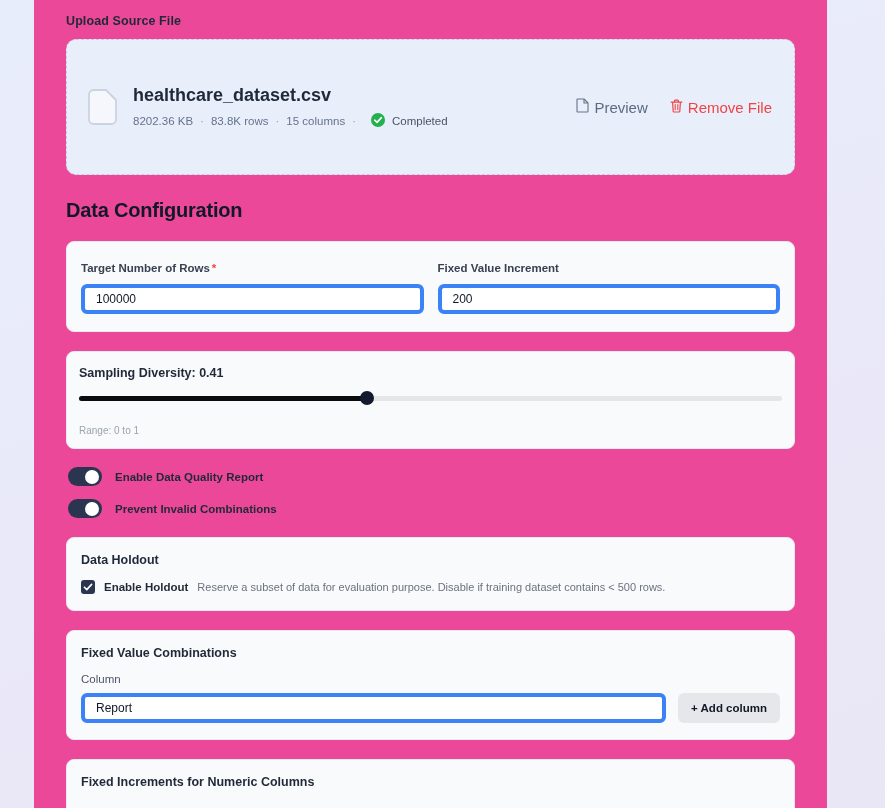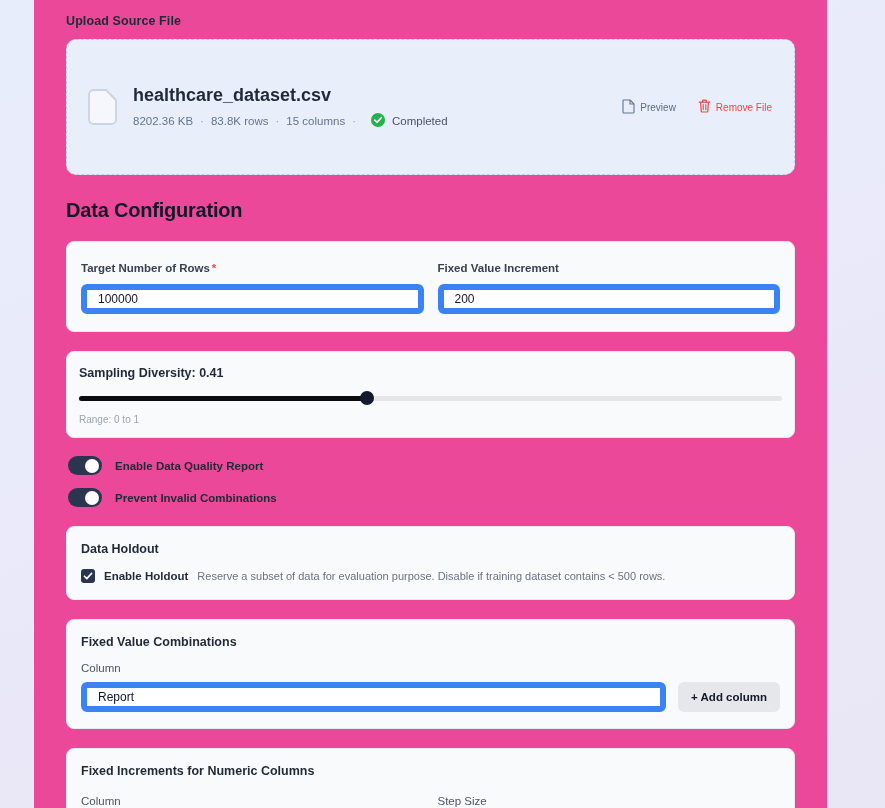--- a/index.html
+++ b/index.html
@@ -102,21 +102,21 @@
     align-items: center;
     margin-left: 8px;
     color: #4b5563;
     font-size: 11.5px;
   }
   .status-ok svg { margin-right: 7px; }
   #file-actions { display: flex; align-items: center; flex: 0 0 auto; }
   .file-action {
     display: inline-flex;
     align-items: center;
-    font-size: 10px;
+    font-size: 15px;
     cursor: pointer;
     white-space: nowrap;
   }
   .file-action svg { margin-right: 5px; }
   #preview-action { color: #5b6b85; margin-right: 22px; }
   #remove-action { color: #ef4444; }
 
   
   #data-config-heading { margin: 24px 0 0 0; }
 
@@ -135,21 +135,21 @@
   .txt-input {
     display: block;
     width: 100%;
     height: 30px;
     margin-top: 8px;
     padding: 0 11px;
     font-family: "Liberation Sans", sans-serif;
     font-size: 12px;
     color: #111827;
     background: #ffffff;
-    border: 6px solid #3b82f6;
+    border: 4px solid #3b82f6;
     border-radius: 6px;
     outline: none;
   }
 
   
   #slider-panel { padding: 14px 12px 12px 12px; }
   #slider-title { margin-bottom: 11px; }
   #slider-track-wrap {
     position: relative;
     height: 14px;
@@ -172,21 +172,21 @@
   #slider-thumb {
     position: absolute;
     top: 50%;
     width: 14px; height: 14px;
     margin-left: -7px;
     margin-top: -7px;
     border-radius: 50%;
     background: #131a2e;
     cursor: pointer;
   }
-  #slider-range-hint { margin-top: 9px; display: block; }
+  #slider-range-hint { margin-top: 20px; display: block; }
 
   
   #toggle-list { margin-top: 18px; }
   .toggle-row {
     display: flex;
     align-items: center;
     margin-bottom: 13px;
     padding-left: 2px;
   }
   .toggle-row:last-child { margin-bottom: 0; }

